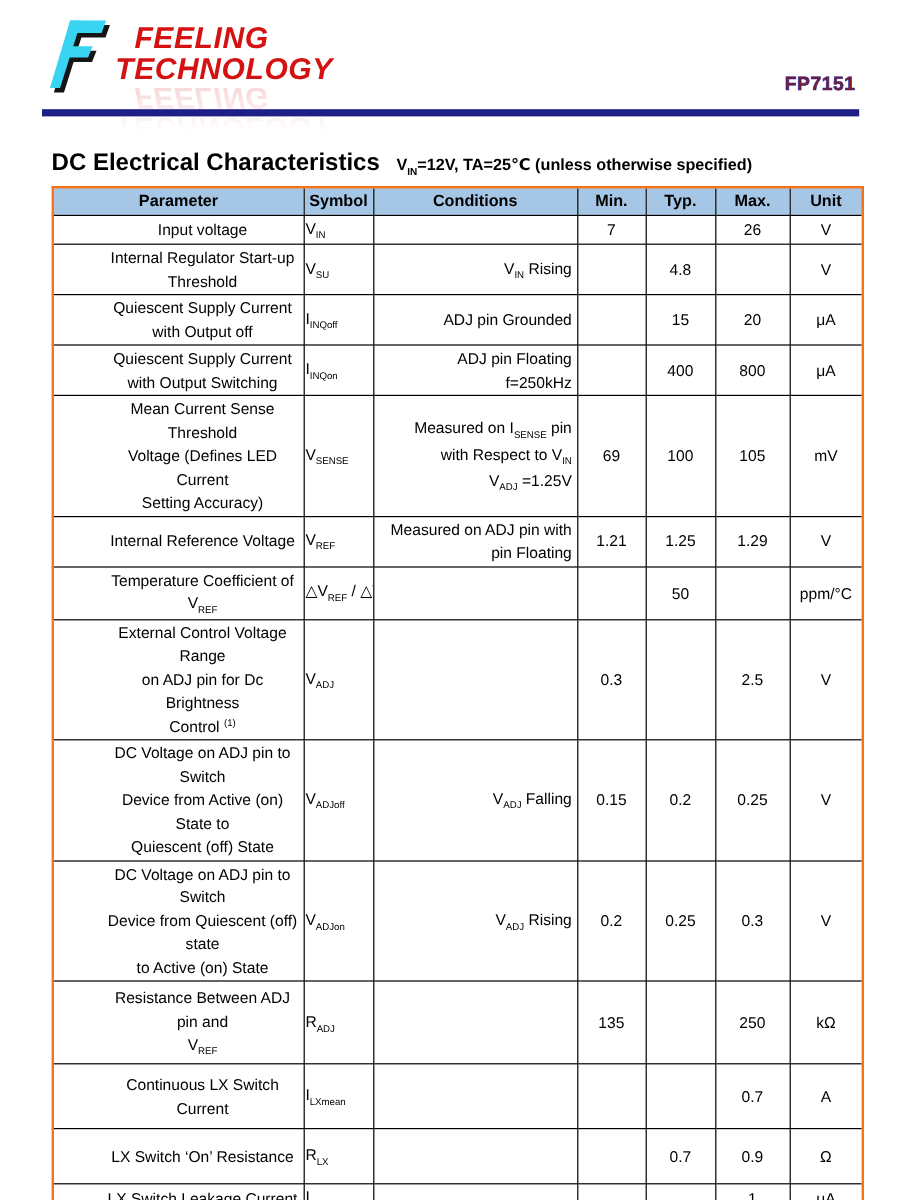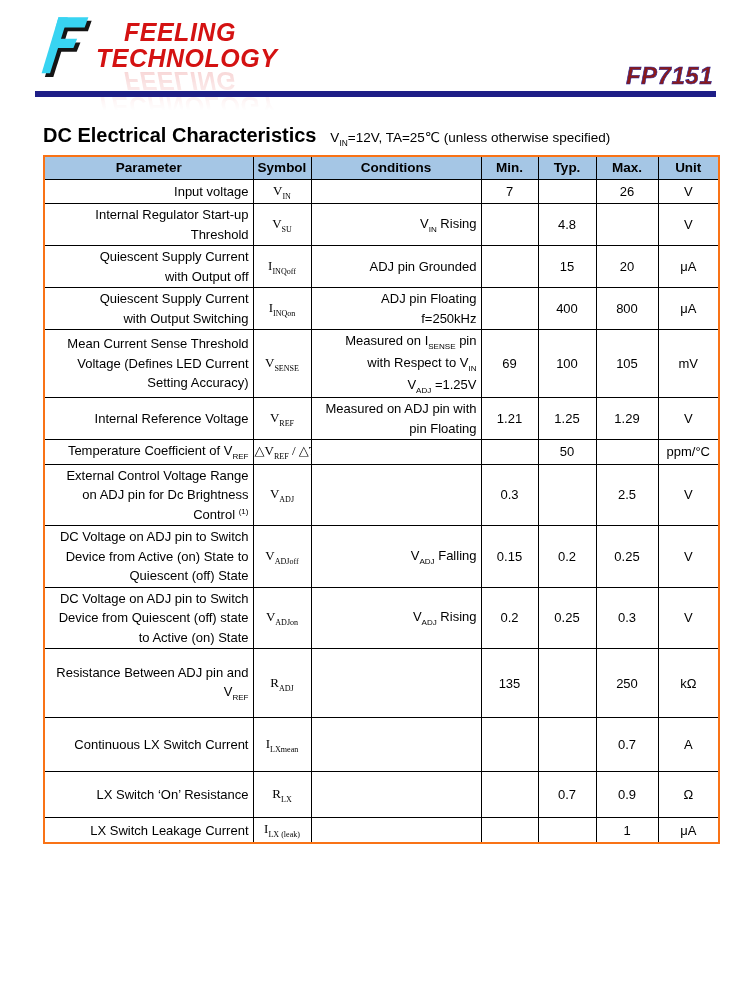--- a/index.html
+++ b/index.html
@@ -15,61 +15,61 @@
     width:750px;height:1000px;background:#ffffff;position:relative;
     font-family:"Liberation Sans","DejaVu Sans",sans-serif;color:#000;
   }
   
   .logo-mark{position:absolute;left:36px;top:14px;width:58px;height:68px;}
   .logo-text{position:absolute;left:96px;top:20px;line-height:1;}
   .logo-line{
     font-style:italic;font-weight:bold;font-size:25px;letter-spacing:.5px;
     color:var(--logo-red);white-space:nowrap;
   }
-  .logo-line.l1{margin-left:28px;}
+  .logo-line.l1{margin-left:16px;}
   .logo-line.l2{margin-top:1px;}
   .logo-reflect{
     transform:scaleY(-1);opacity:.20;margin-top:-4px;filter:blur(.4px);
     -webkit-mask-image:linear-gradient(to bottom,transparent 15%,rgba(0,0,0,.9) 100%);
             mask-image:linear-gradient(to bottom,transparent 15%,rgba(0,0,0,.9) 100%);
   }
   .part-number{
     position:absolute;right:37px;top:62px;
-    font-size:24px;font-weight:bold;font-style:italic;
+    font-size:16px;font-weight:bold;
     color:var(--part-red);-webkit-text-stroke:.6px #24249a;
     letter-spacing:.5px;
   }
   .header-rule{
     position:absolute;left:35px;top:91px;width:681px;height:6px;
     background:var(--rule-navy);
   }
   
   .content{position:absolute;left:43px;top:113px;width:676px;}
   .section-title{margin:0 0 5px 0;white-space:nowrap;}
   .title-main{font-size:20px;font-weight:bold;}
-  .title-cond{font-size:13.5px;font-weight:normal;margin-left:5px;margin-top:16px;}
+  .title-cond{font-size:13.5px;font-weight:bold;margin-left:5px;margin-top:16px;}
   .title-cond sub{font-size:.62em;}
   
   table.spec{
     border-collapse:collapse;table-layout:fixed;width:675px;
     border:2px solid #f97316;
   }
   table.spec th,table.spec td{border:1px solid #000;overflow:hidden;}
   thead th{
     background:var(--header-bg);font-weight:bold;font-size:13.5px;
     height:23px;text-align:center;padding:0 2px;
   }
   tbody td{
     font-size:13px;line-height:1.5;padding:1px 4px;
     vertical-align:middle;white-space:pre-line;
   }
   sub{font-size:.62em;}
   sup{font-size:.62em;}
-  td.col-param{text-align:right;}
-  td.col-symbol{text-align:center;padding:1px 1px;white-space:nowrap;font-family:Liberation Serif, serif;}
+  td.col-param{text-align:center;padding-left:44px;}
+  td.col-symbol{text-align:left;padding:1px 1px;white-space:nowrap;}
   td.col-cond{text-align:right;}
   td.col-min,td.col-typ,td.col-max,td.col-unit{text-align:center;}
   tbody tr:nth-child(1){height:23px}
   tbody tr:nth-child(2){height:36px}
   tbody tr:nth-child(3){height:42px}
   tbody tr:nth-child(4){height:42px}
   tbody tr:nth-child(5){height:66px}
   tbody tr:nth-child(6){height:23px}
   tbody tr:nth-child(7){height:24px}
   tbody tr:nth-child(8){height:39px}

